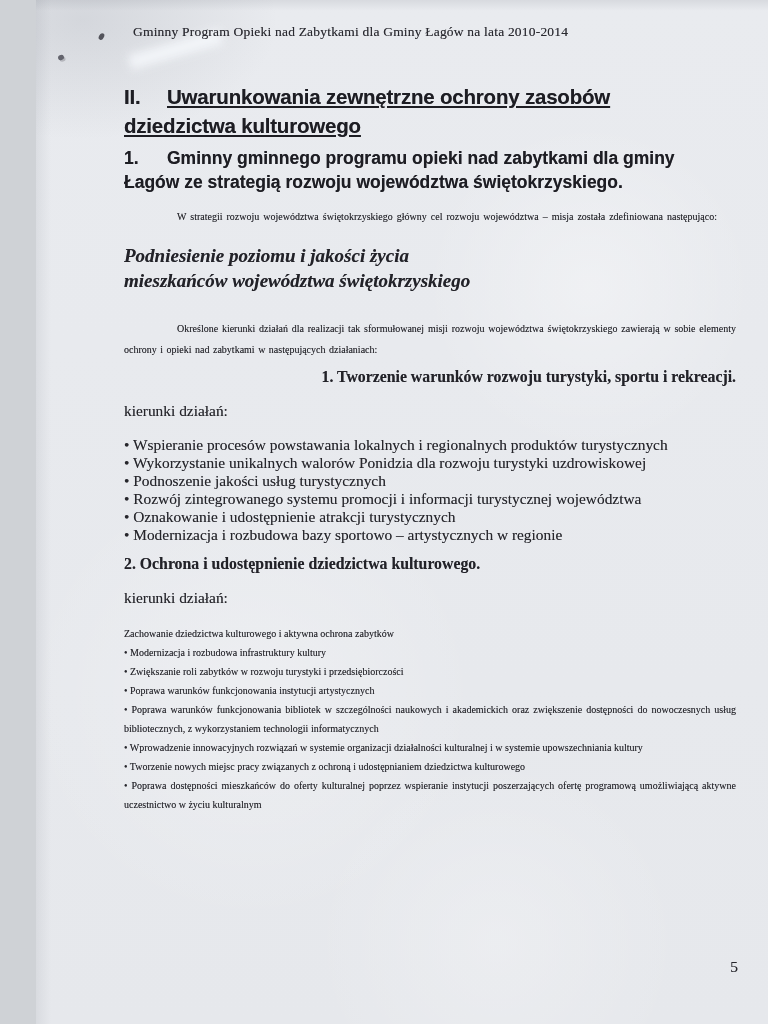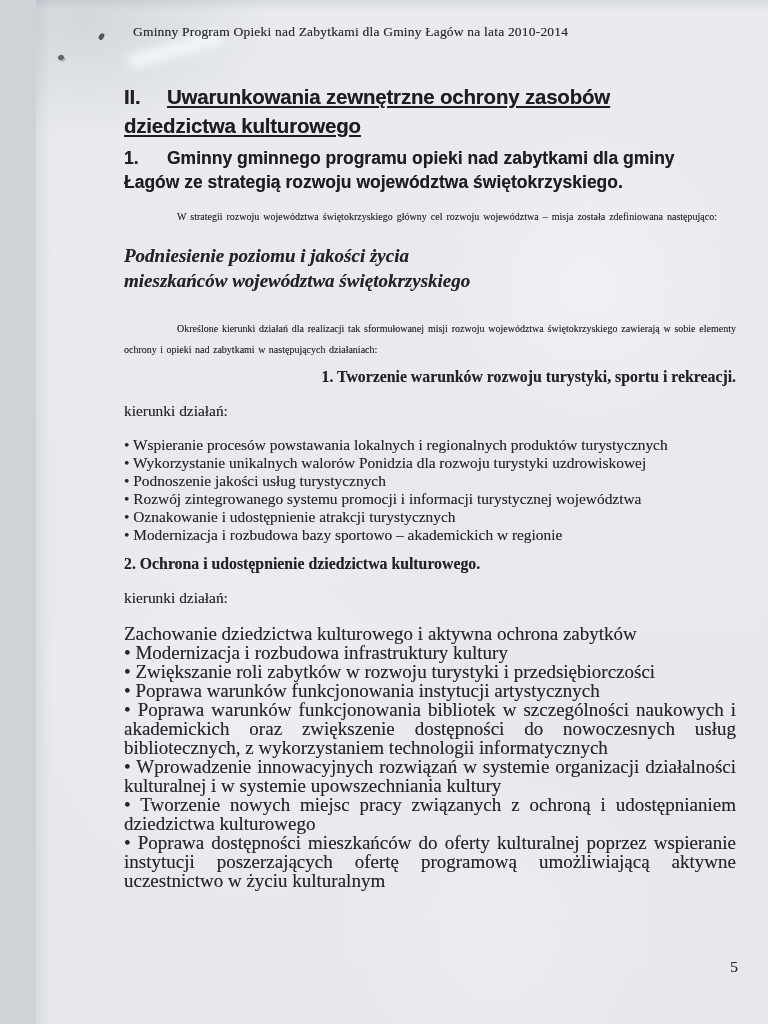--- a/index.html
+++ b/index.html
@@ -38,21 +38,21 @@
 
   .mission { margin-top:16px; font-weight:bold; font-style:italic; font-size:19px; line-height:25px; color:#222228; }
 
   .action-title { font-weight:bold; font-size:15.8px; line-height:19px; color:#222228; }
   .action-title.t1 { margin-top:7px;text-align:right; }
   .action-title.t2 { margin-top:10px; }
   .action-sub { margin-top:15px; font-size:15.4px; line-height:19px; }
 
   .list1 { margin-top:16px; font-size:15.4px; line-height:18px; }
   .list1 .bullet { white-space:pre-line; }
-  .list2 { margin-top:17px; font-size:19px; line-height:19px; }
+  .list2 { margin-top:17px; font-size:10px; line-height:19px; }
   .list2 .bullet { text-align:justify; }
 
   .pagenum { position:absolute; right:66px; top:957px; font-size:15.5px; line-height:19px; text-shadow:0 0 .6px rgba(45,45,55,.5); }
 
   .speck { position:absolute; }
   .speck.s1 { left:63px; top:33px; width:5px; height:7px; background:#3c3c44; border-radius:60% 40% 55% 45%; transform:rotate(24deg); opacity:.85; }
   .speck.s2 { left:22px; top:55px; width:6px; height:5px; background:#464650; border-radius:55% 45% 50% 50%; transform:rotate(-15deg); opacity:.8; box-shadow:1px 2px 0 rgba(80,80,90,.35); }
   .streak { position:absolute; left:92px; top:42px; width:95px; height:15px; background:rgba(246,248,251,.85); filter:blur(5px); transform:rotate(-16deg); }
 </style>
 </head>
@@ -88,21 +88,21 @@
 
     <div class="action-title t1">1. Tworzenie warunków rozwoju turystyki, sportu i rekreacji.</div>
     <div class="action-sub">kierunki działań:</div>
 
     <div class="list1">
       <div class="bullet">• Wspieranie procesów powstawania lokalnych i regionalnych produktów turystycznych</div>
       <div class="bullet">• Wykorzystanie unikalnych walorów Ponidzia dla rozwoju turystyki uzdrowiskowej</div>
       <div class="bullet">• Podnoszenie jakości usług turystycznych</div>
       <div class="bullet">• Rozwój zintegrowanego systemu promocji i informacji turystycznej województwa</div>
       <div class="bullet">• Oznakowanie i udostępnienie atrakcji turystycznych</div>
-      <div class="bullet">• Modernizacja i rozbudowa bazy sportowo – akademickich w regionie</div>
+      <div class="bullet">• Modernizacja i rozbudowa bazy sportowo – artystycznych w regionie</div>
     </div>
 
     <div class="action-title t2">2. Ochrona i udostępnienie dziedzictwa kulturowego.</div>
     <div class="action-sub">kierunki działań:</div>
 
     <div class="list2">
       <div class="bullet-intro">Zachowanie dziedzictwa kulturowego i aktywna ochrona zabytków</div>
       <div class="bullet">• Modernizacja i rozbudowa infrastruktury kultury</div>
       <div class="bullet">• Zwiększanie roli zabytków w rozwoju turystyki i przedsiębiorczości</div>
       <div class="bullet">• Poprawa warunków funkcjonowania instytucji artystycznych</div>

